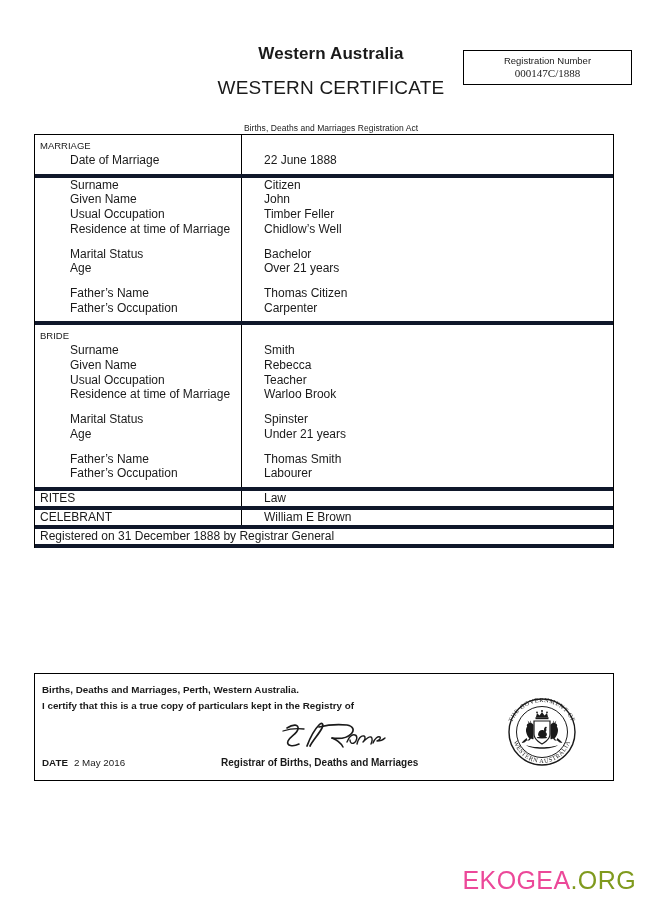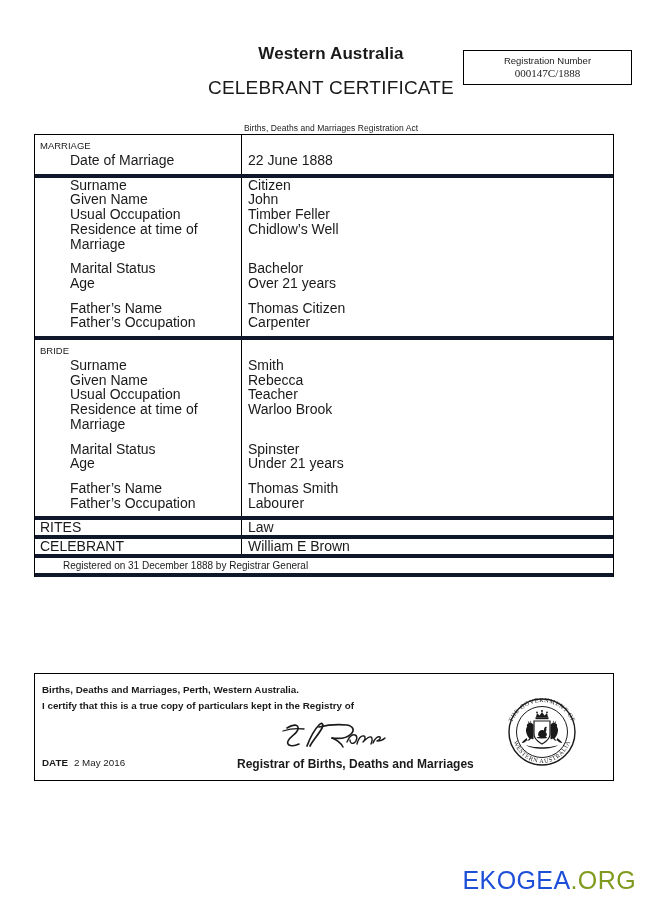--- a/index.html
+++ b/index.html
@@ -97,22 +97,23 @@
   .sec-head {
     font-size: 9.5px;
     line-height: 14px;
     padding: 4px 0 0 5px;
   }
   .rows {
     position: relative;
   }
   .row {
     display: flex;
-    font-size: 14px;
+    font-size: 12px;
     line-height: 14.7px;
+    gap: 16px;
   }
   .row .lbl {
     width: 206px;
     box-sizing: border-box;
     padding-left: 35px;
   }
   .row .val {
     padding-left: 7px;
   }
   .row.spacer {
@@ -124,24 +125,23 @@
   }
 
   
   .row.compact {
     line-height: 15px;
   }
   .row.compact .lbl {
     padding-left: 5px;
   }
   .full-row {
-    font-size: 10px;
+    font-size: 12px;
     line-height: 15px;
     padding-left: 5px;
-    margin-left: 23px;
   }
 
   
   .certify-box {
     position: absolute;
     left: 34px;
     top: 673px;
     width: 580px;
     height: 108px;
     border: 1px solid #000;
@@ -161,23 +161,23 @@
     top: 83px;
     font-size: 9.8px;
     font-weight: bold;
   }
   .date-line .date-val {
     font-weight: normal;
     padding-left: 6px;
   }
   .registrar-line {
     position: absolute;
-    left: 202px;
+    left: 186px;
     top: 83px;
-    font-size: 12px;
+    font-size: 10px;
     font-weight: bold;
   }
   .signature {
     position: absolute;
     left: 277px;
     top: 718px;
     width: 110px;
     height: 36px;
     pointer-events: none;
   }
@@ -196,29 +196,29 @@
     position: absolute;
     left: 0;
     top: 866px;
     width: 648px;
     text-align: right;
     padding-right: 12px;
     box-sizing: border-box;
     font-size: 25px;
     letter-spacing: 0.4px;
   }
-  .mark-dark { color: #1d4ed8; }
+  .mark-dark { color: #ec4899; }
   .mark-green { color: #7f9a1e; }
 </style>
 </head>
 <body>
 
 <div class="header">
   <div class="title-main">Western Australia</div>
-  <div class="title-sub">CELEBRANT CERTIFICATE</div>
+  <div class="title-sub">WESTERN CERTIFICATE</div>
   <div class="title-act">Births, Deaths and Marriages Registration Act</div>
 </div>
 
 <div class="reg-box">
   <div class="reg-label">Registration Number</div>
   <div class="reg-value">000147C/1888</div>
 </div>
 
 <div class="cert-table">
 

